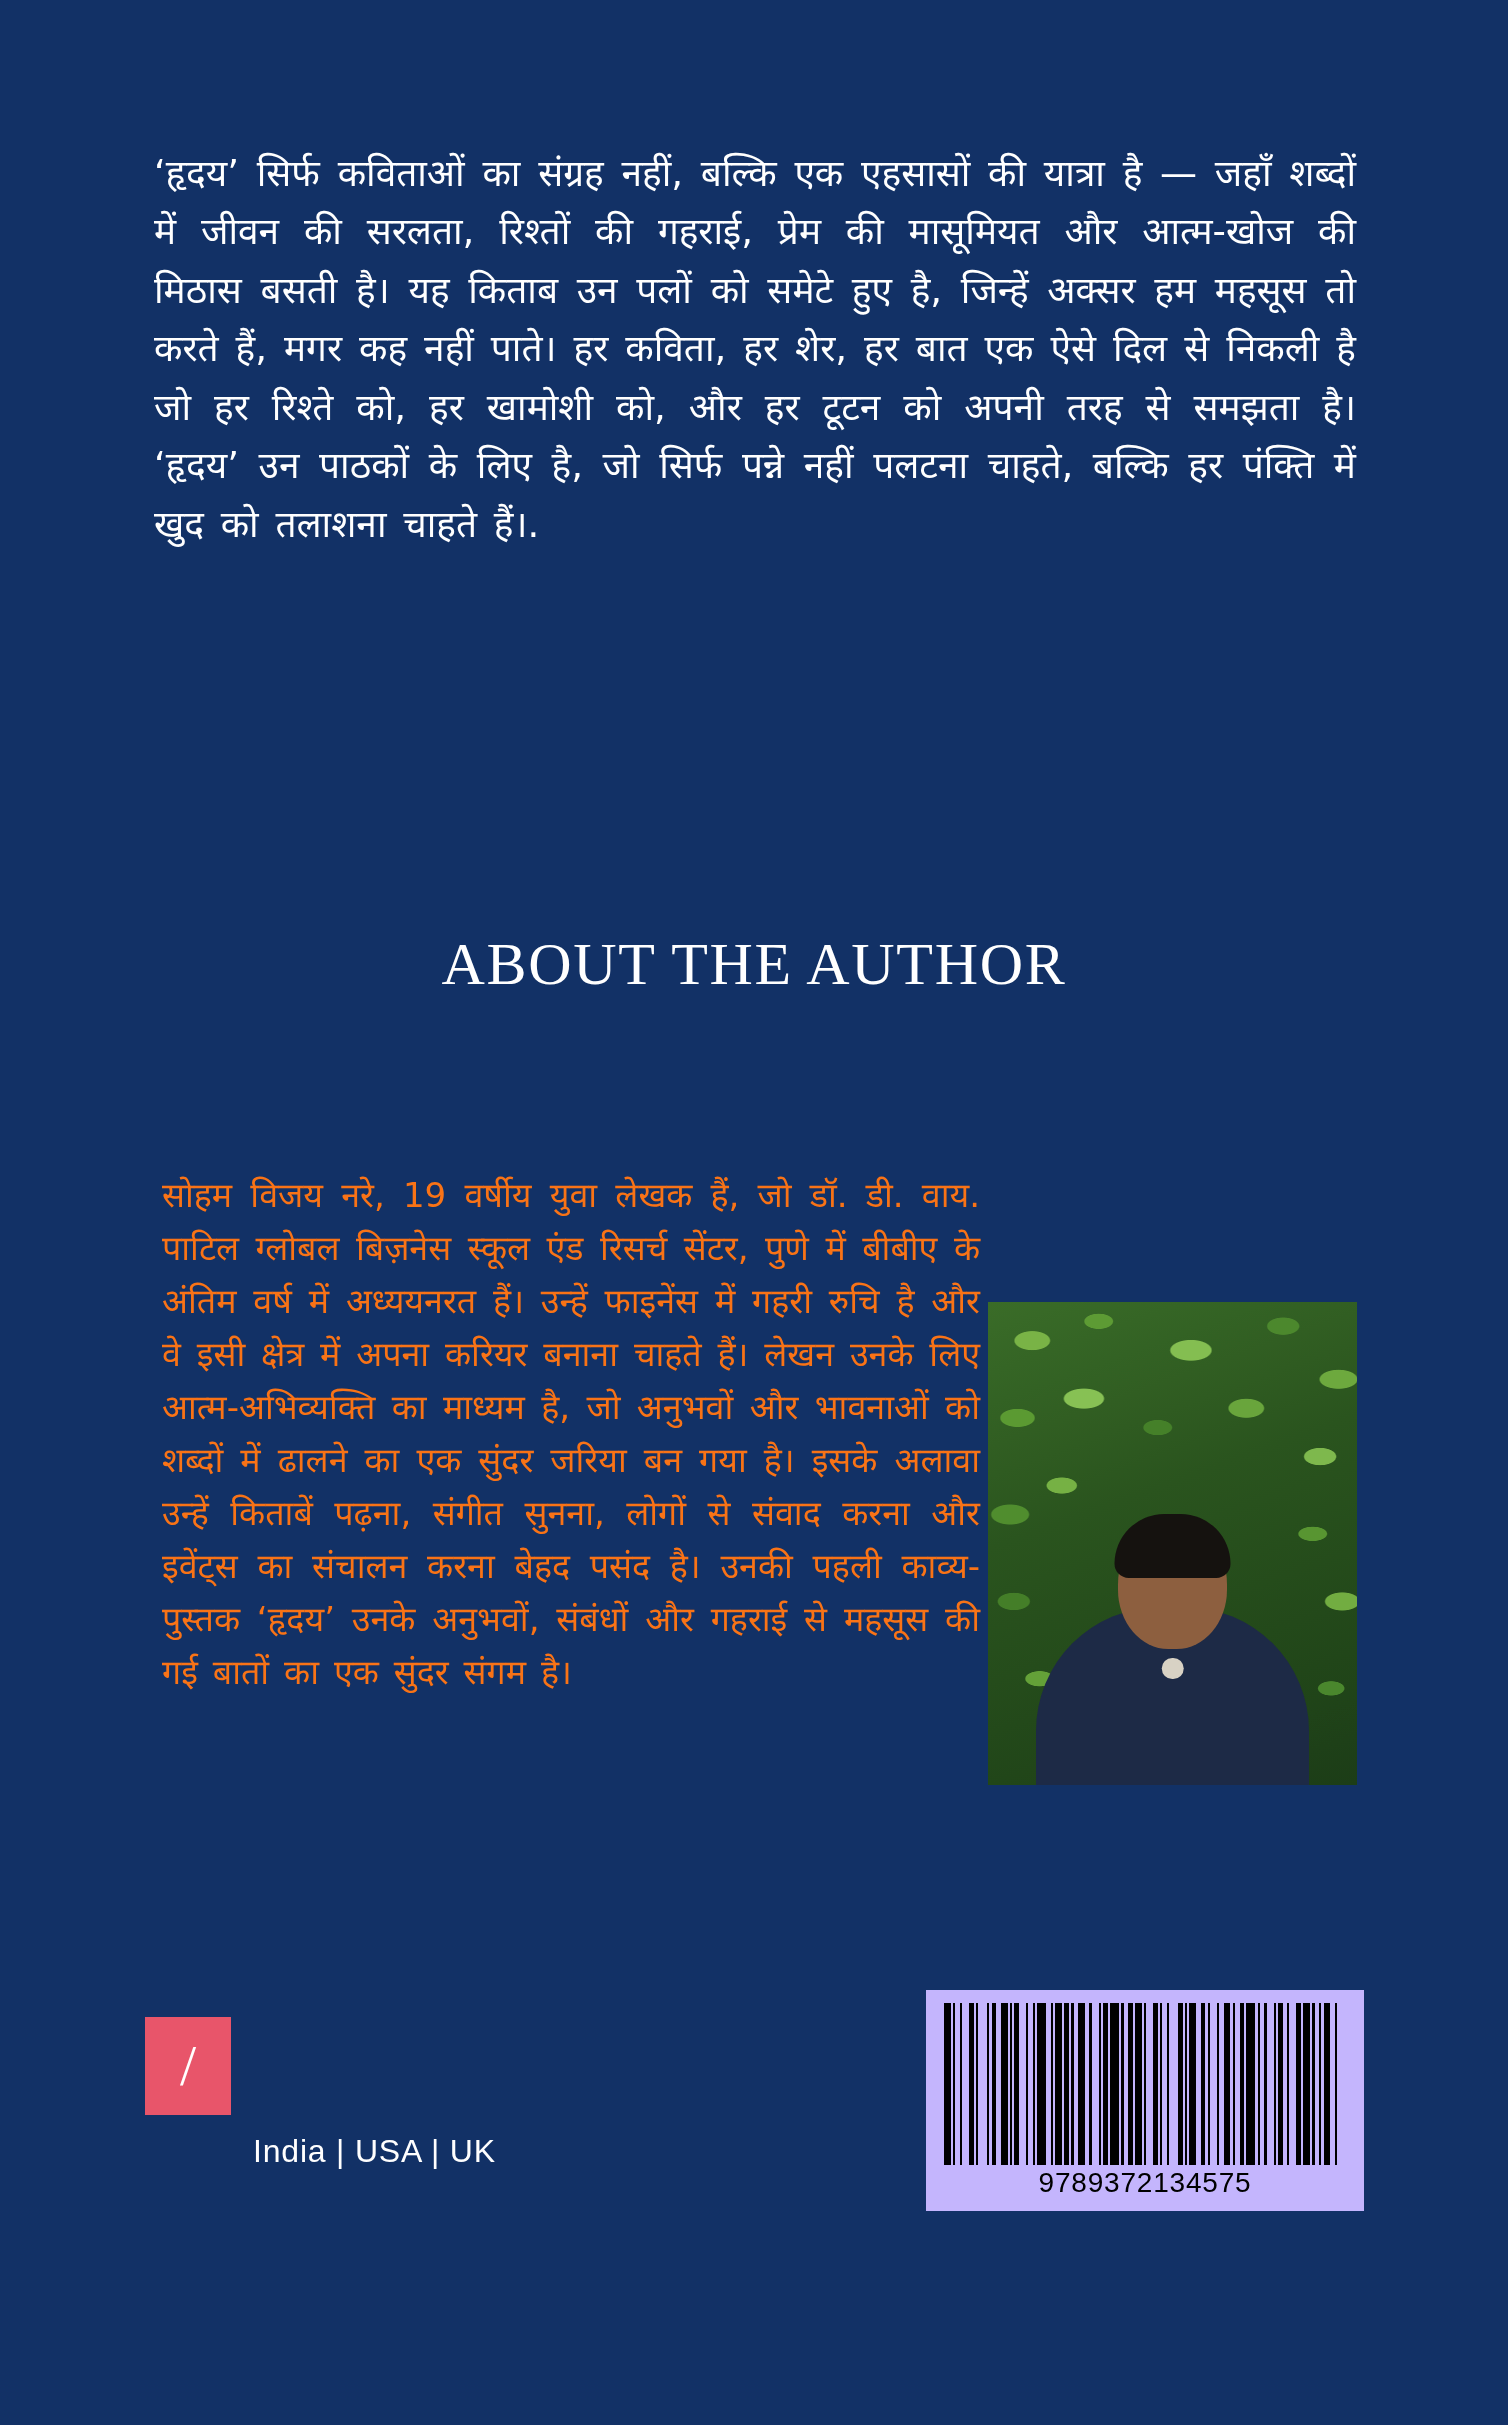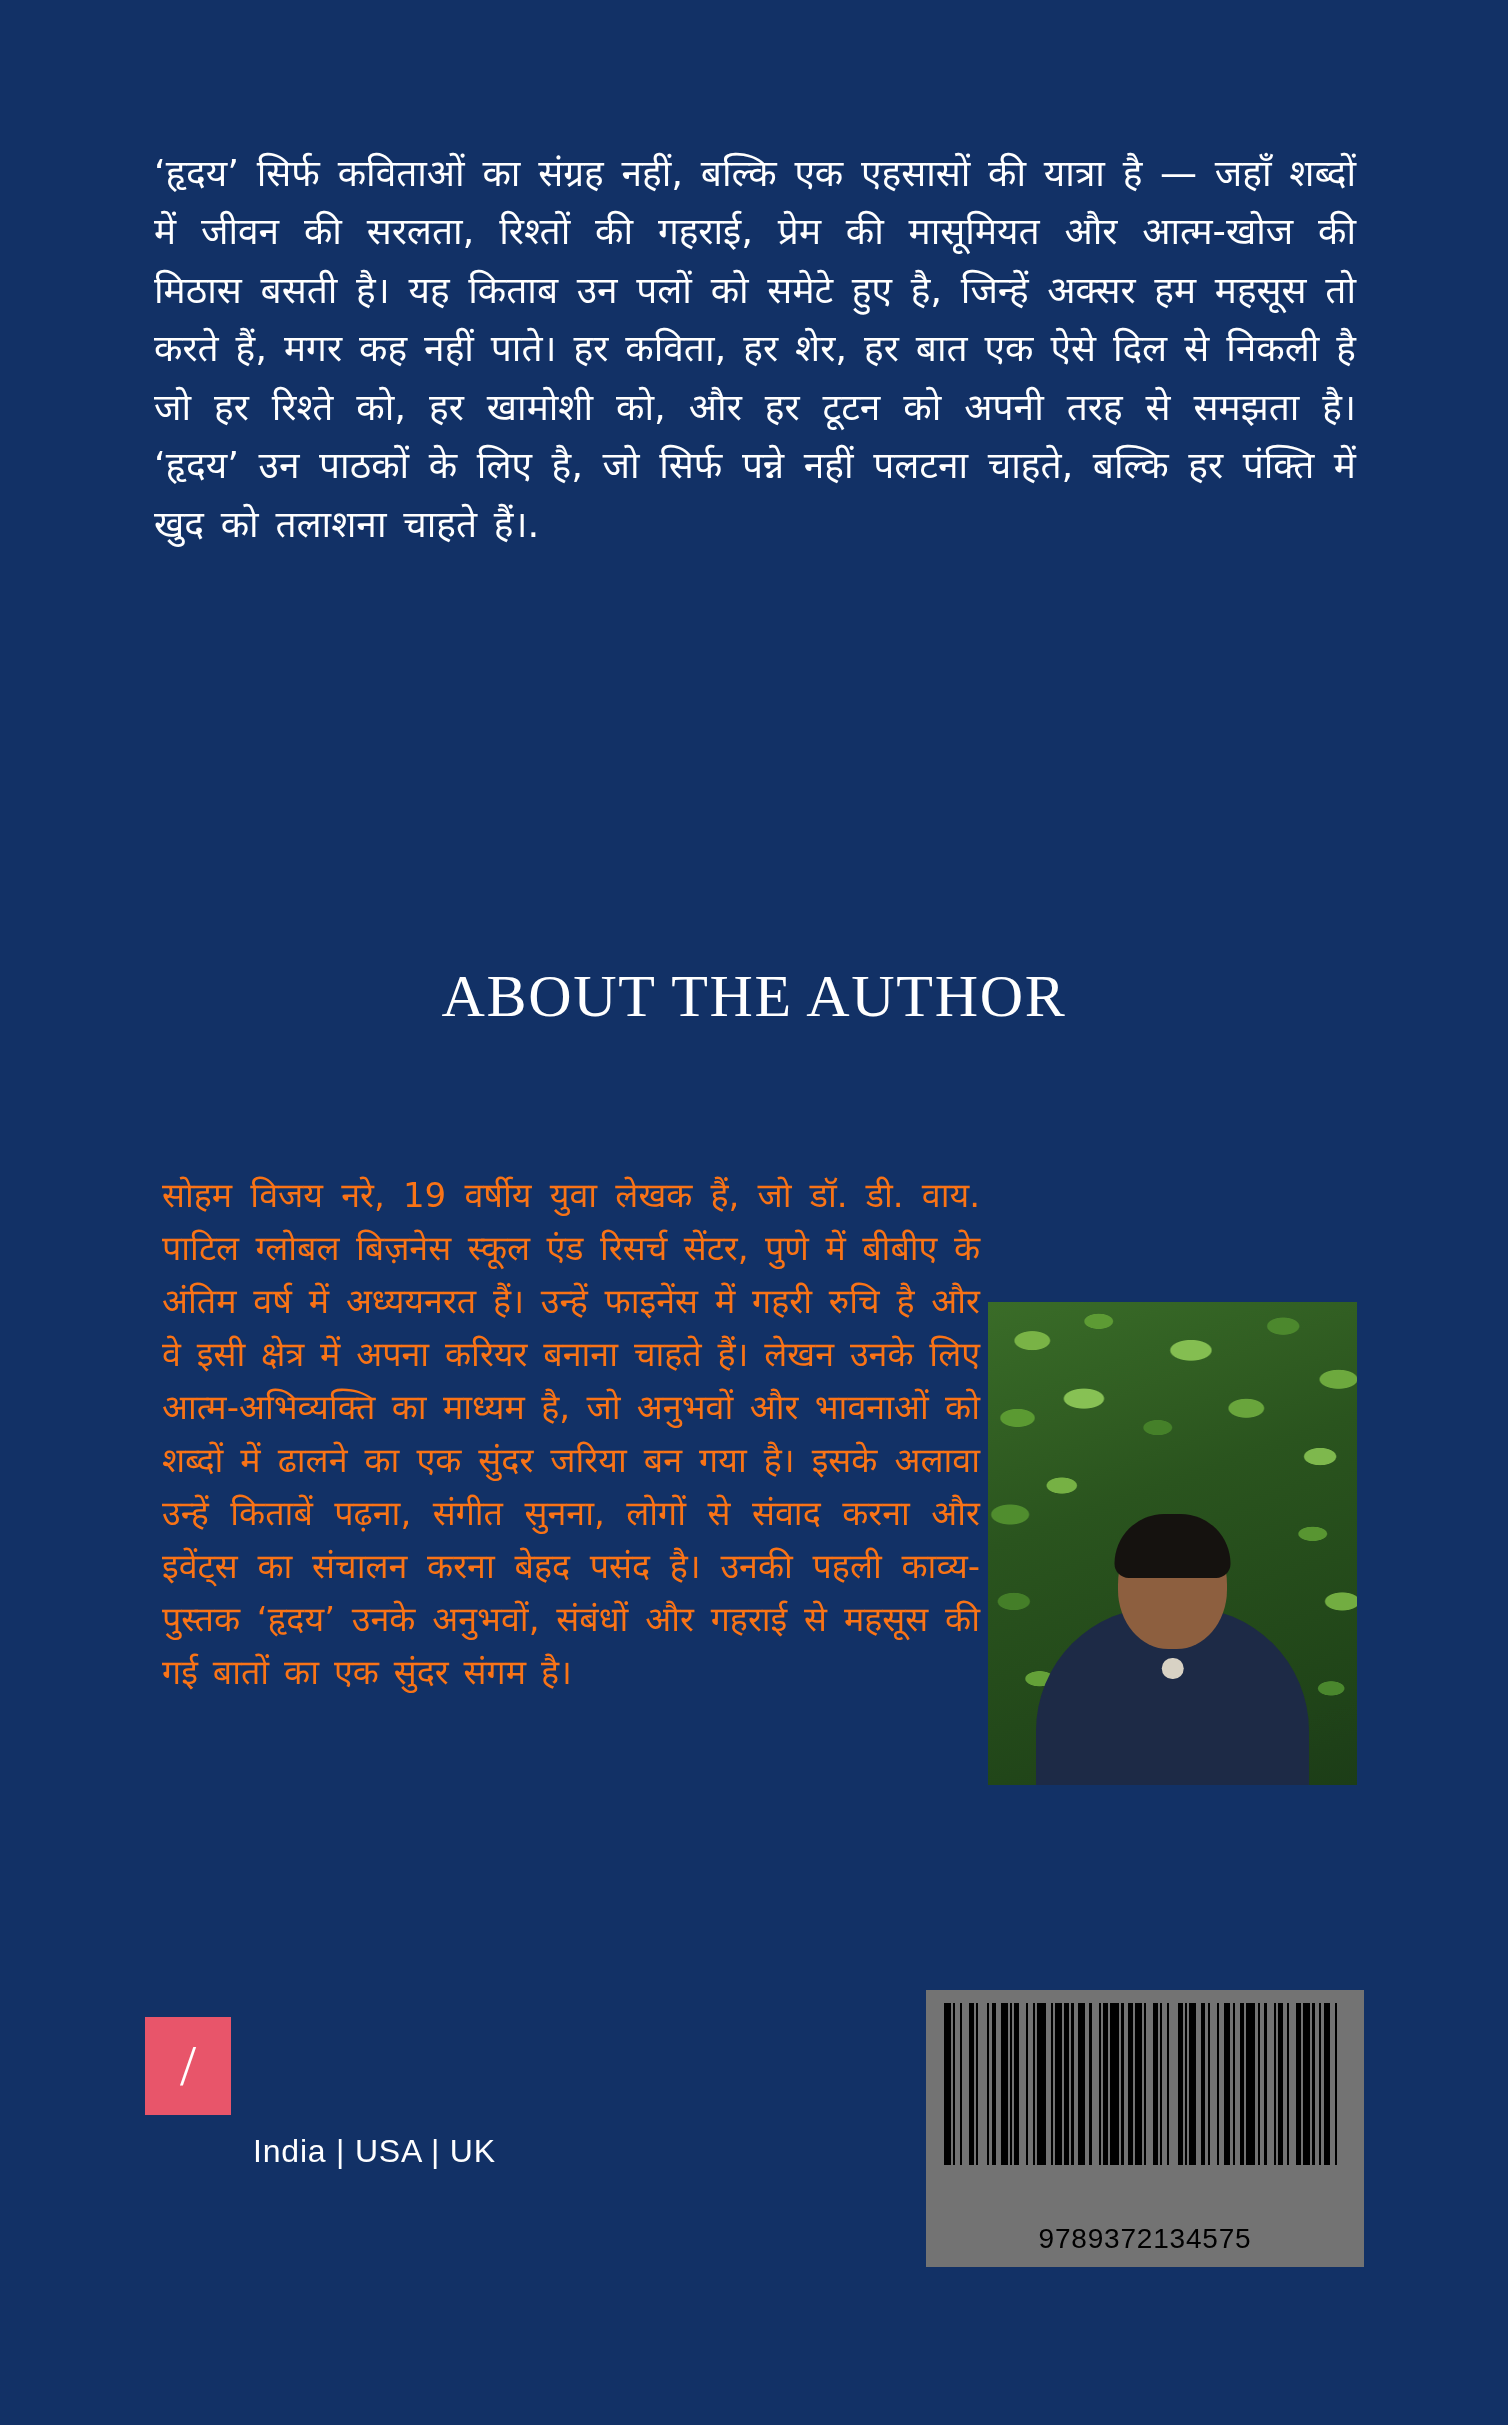--- a/index.html
+++ b/index.html
@@ -41,21 +41,20 @@
     position: absolute;
     left: 0;
     right: 0;
     top: 930px;
     text-align: center;
     color: #ffffff;
     font-family: "Liberation Serif", serif;
     font-size: 60px;
     letter-spacing: 1.7px;
     font-weight: 400;
-    margin-top: 32px;
   }
 
   
   .bio {
     position: absolute;
     left: 162px;
     top: 1169px;
     width: 818px;
     color: #f97316;
     font-family: "DejaVu Sans", sans-serif;
@@ -195,22 +194,22 @@
     font-weight: 300;
     letter-spacing: 0.8px;
   }
 
   
   .barcode-box {
     position: absolute;
     left: 926px;
     top: 1990px;
     width: 438px;
-    height: 277px;
-    background: #737373;
+    height: 221px;
+    background: #c4b5fd;
     padding: 12px;
     box-sizing: border-box;
   }
   .barcode-bars {
     position: absolute;
     left: 18px;
     top: 13.2px;
     right: 18px;
     height: 162px;
     display: flex;

